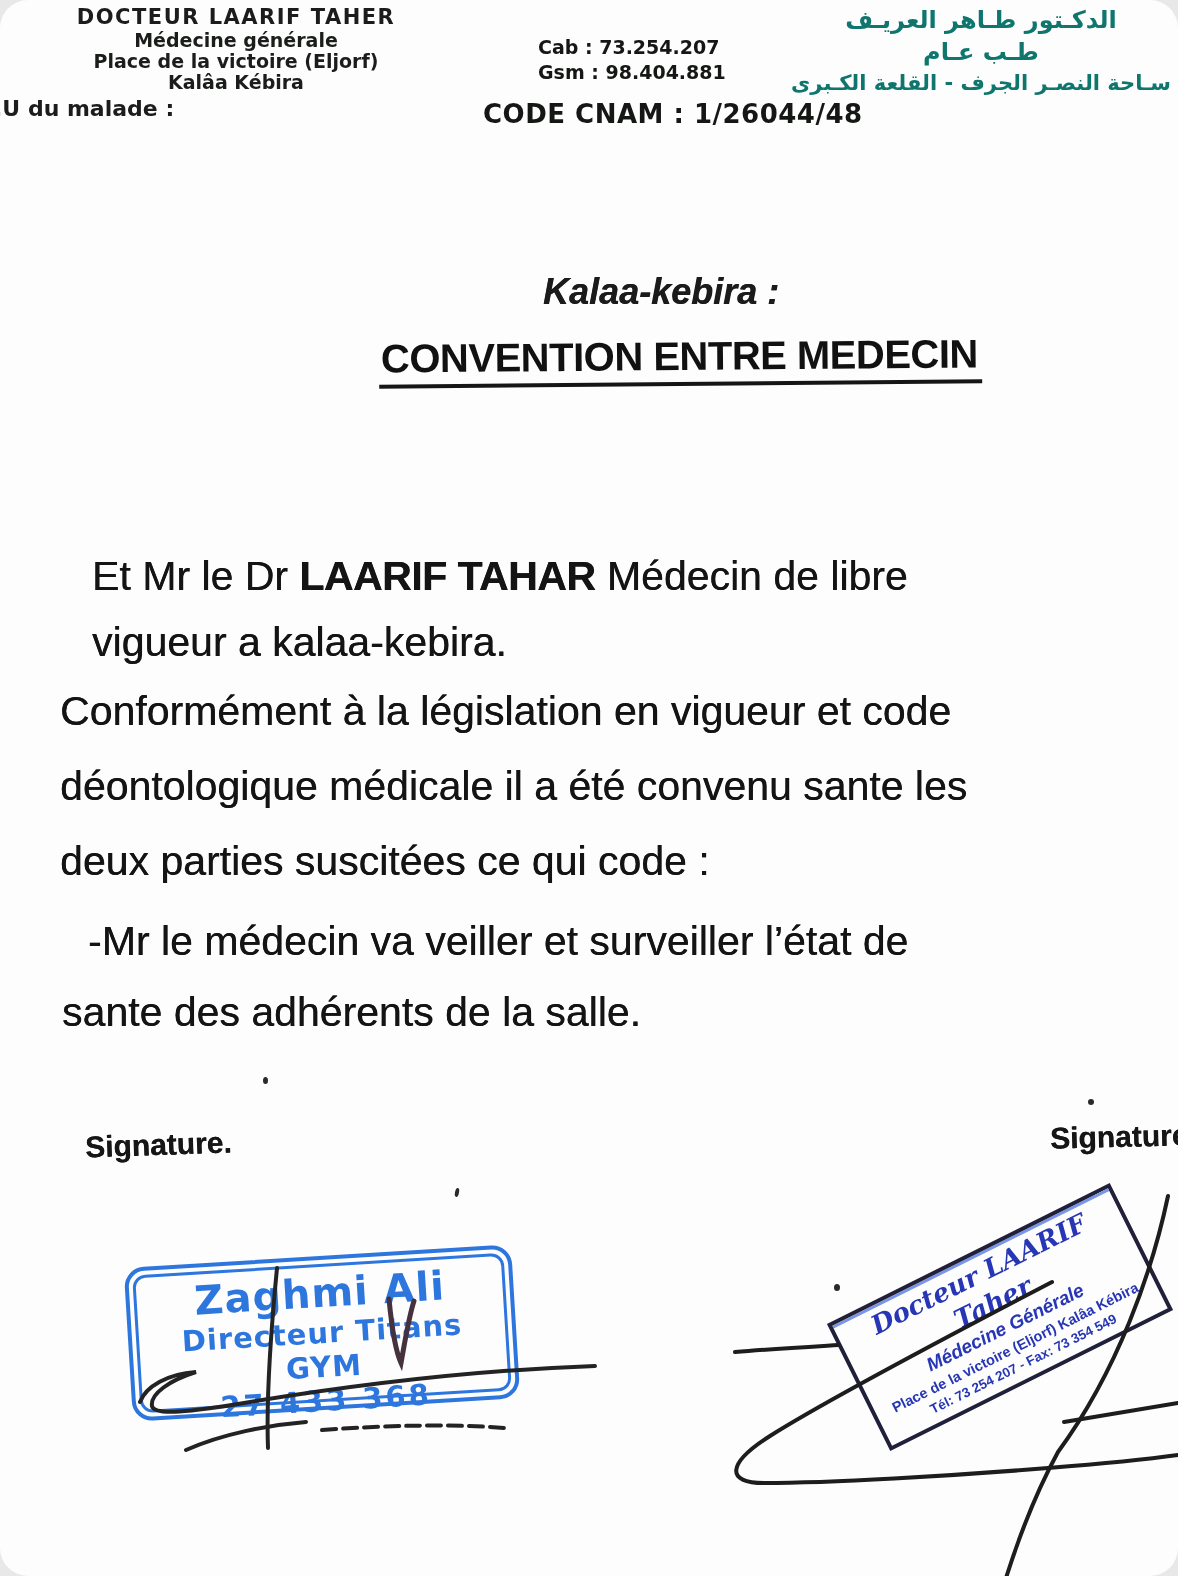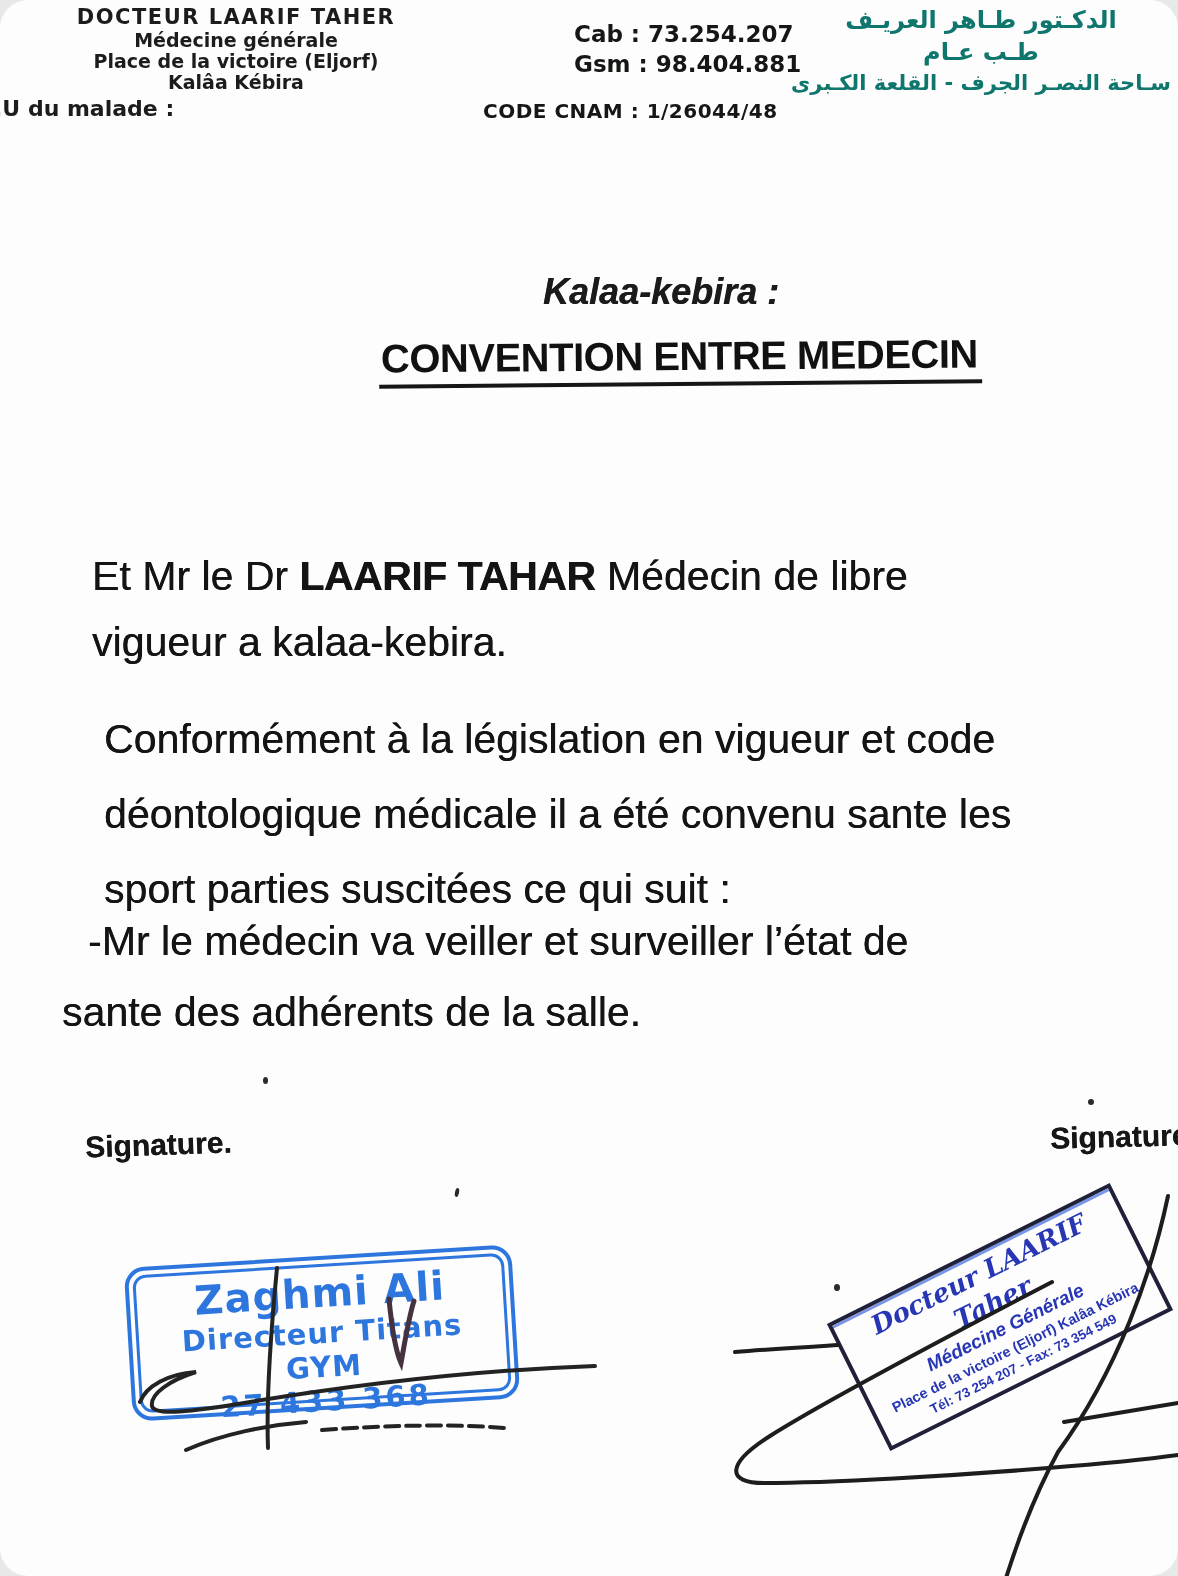--- a/index.html
+++ b/index.html
@@ -10,41 +10,41 @@
   }
   .abs{position:absolute;}
 
   
   .hdr-doctor{left:55px;top:6px;width:362px;text-align:center;
     font-family:"DejaVu Sans",sans-serif;font-weight:bold;color:#1a1d1a;line-height:1.12;}
   .hdr-doctor .l1{font-size:21px;letter-spacing:1.5px;}
   .hdr-doctor .l2,.hdr-doctor .l3,.hdr-doctor .l4{font-size:19px;}
   .patient-line{left:-6px;top:96px;font-family:"DejaVu Sans",sans-serif;
     font-weight:bold;font-size:22px;color:#1a1d1a;}
-  .hdr-contact{left:538px;top:20px;font-family:"DejaVu Sans",sans-serif;
-    font-weight:bold;font-size:23px;color:#141714;line-height:1.3;margin-left:36px;}
+  .hdr-contact{left:538px;top:35px;font-family:"DejaVu Sans",sans-serif;
+    font-weight:bold;font-size:19px;color:#141714;line-height:1.3;}
   .hdr-cnam{left:483px;top:99px;font-family:"DejaVu Sans",sans-serif;
-    font-weight:bold;font-size:20px;letter-spacing:.5px;color:#141714;}
+    font-weight:bold;font-size:26px;letter-spacing:.5px;color:#141714;}
   .hdr-arabic{right:4px;top:4px;width:386px;text-align:center;direction:rtl;
     font-family:"DejaVu Sans",sans-serif;font-weight:bold;color:#0f766e;line-height:1.35;}
   .hdr-arabic .a1{font-size:24px;}
   .hdr-arabic .a2{font-size:24px;}
   .hdr-arabic .a3{font-size:21px;}
 
   
   .scan-text{text-shadow:0.35px 0 0 currentColor;}
   .city-line{left:543px;top:271px;font-style:italic;font-weight:bold;
     font-size:36px;color:#1b1b1b;}
   .doc-title{left:379px;top:334px;font-weight:bold;font-size:40px;letter-spacing:-0.5px;
     color:#111;border-bottom:4px solid #161616;padding:0 4px 3px 2px;transform:rotate(-0.5deg);}
   .para{color:#141414;font-size:41px;}
   .para .ln{white-space:nowrap;}
   .p1{left:88px;top:400px;line-height:66px;}
   .p2{left:92px;top:543px;line-height:66px;}
-  .p3{left:60px;top:702px;line-height:75px;margin-left:44px;}
+  .p3{left:60px;top:674px;line-height:75px;}
   .p4{left:62px;top:906px;line-height:71px;}
   .p4 .ln1{padding-left:26px;}
   .b{font-weight:bold;}
   .p1 .b,.p2 .b{letter-spacing:-0.5px;}
 
   
   .sig-label{font-weight:bold;font-size:30px;color:#161616;}
   .sig-left{left:85px;top:1128px;transform:rotate(-2deg);}
   .sig-right{left:1050px;top:1120px;transform:rotate(-1.5deg);}
 
@@ -107,21 +107,21 @@
 
 
   <div class="abs para p2 scan-text">
     <div class="ln"><span>Et Mr le Dr </span><span class="b">LAARIF TAHAR</span><span> Médecin de libre</span></div>
     <div class="ln">vigueur a kalaa-kebira.</div>
   </div>
 
   <div class="abs para p3 scan-text">
     <div class="ln">Conformément à la législation en vigueur et code</div>
     <div class="ln">déontologique médicale il a été convenu sante les</div>
-    <div class="ln">sport parties suscitées ce qui suit :</div>
+    <div class="ln">deux parties suscitées ce qui code :</div>
   </div>
 
   <div class="abs para p4 scan-text">
     <div class="ln ln1">-Mr le médecin va veiller et surveiller l’état de</div>
     <div class="ln">sante des adhérents de la salle.</div>
   </div>
 
   <div class="abs sig-label sig-left scan-text">Signature.</div>
   <div class="abs sig-label sig-right scan-text">Signature</div>
 

